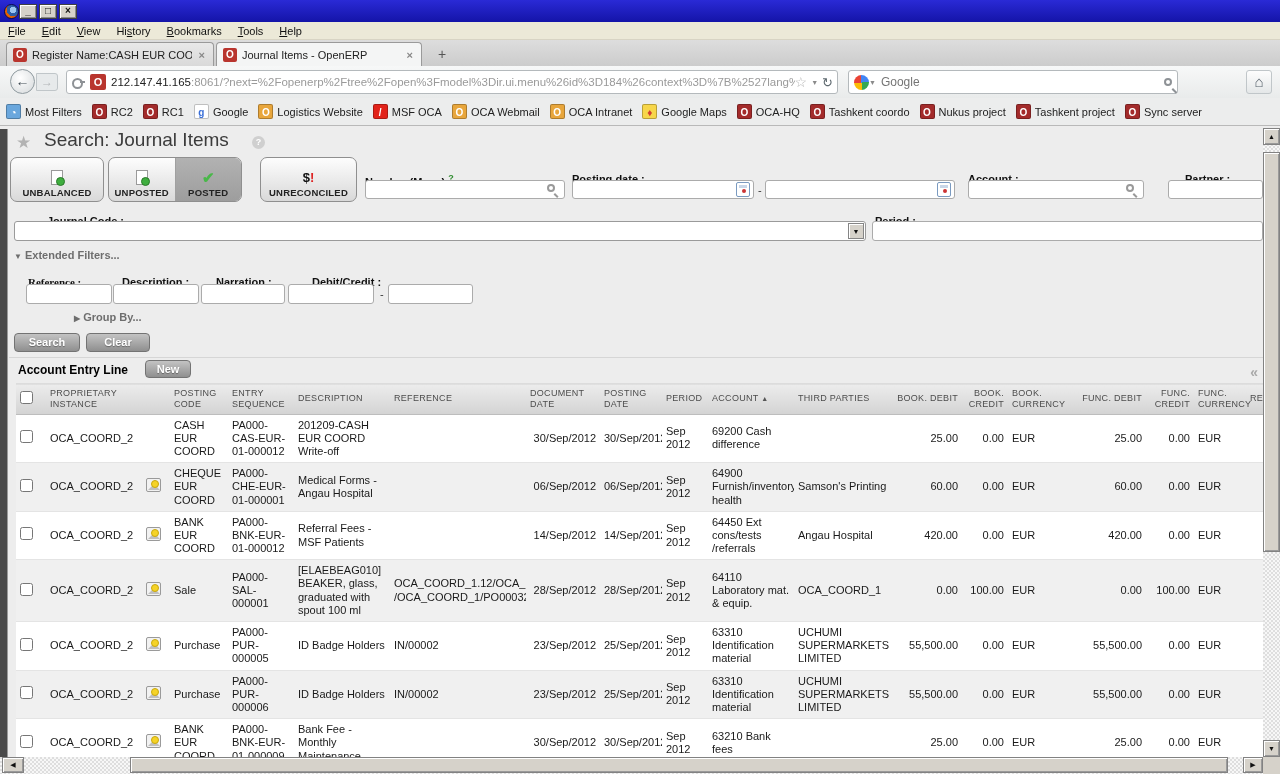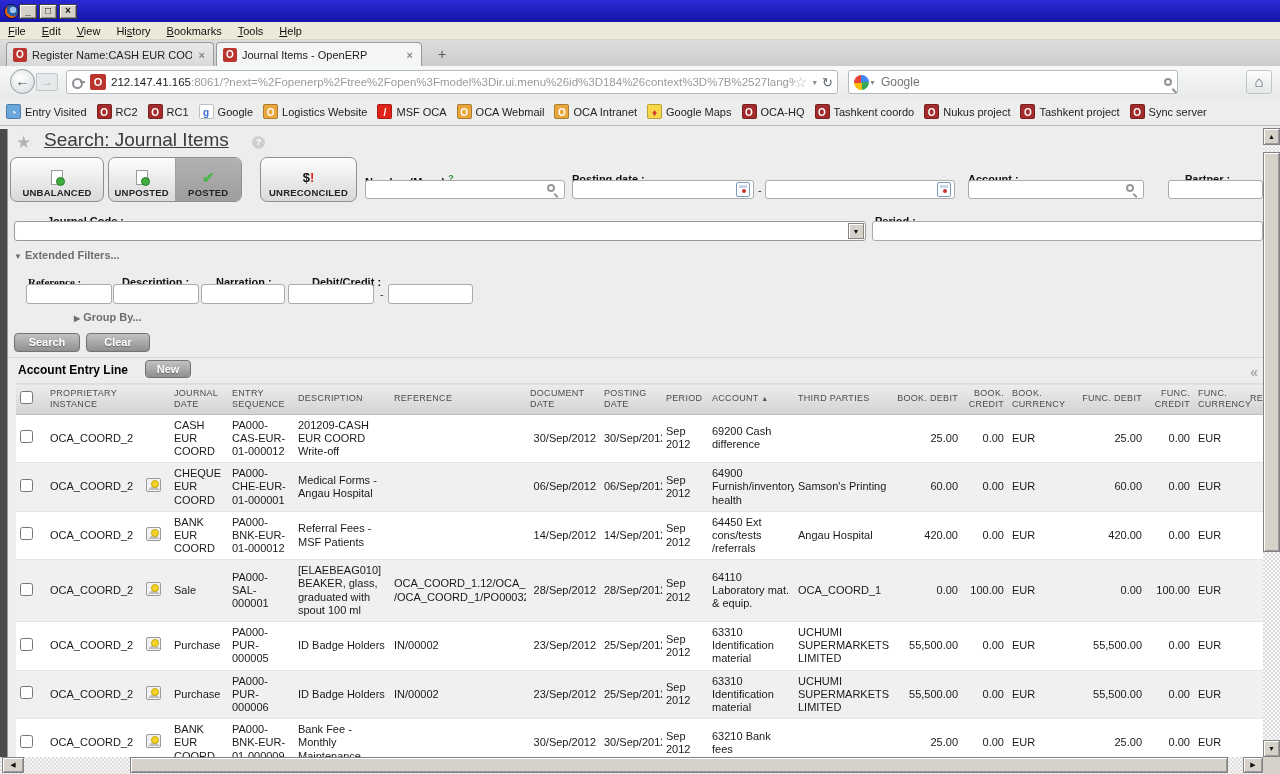--- a/index.html
+++ b/index.html
@@ -82,21 +82,21 @@
     white-space:nowrap; }
   .bm-icon { width:15px; height:15px; border-radius:2px; margin-right:4px; text-align:center;
     line-height:15px; font-size:10px; font-weight:bold; border:1px solid rgba(0,0,0,.25); }
 
   
   .content { position:absolute; left:0; top:126px; width:1280px; height:648px; background:#ededed; }
   .left-strip { position:absolute; left:0; top:3px; width:8px; height:628px; background:#4a4a4a;
     border-right:1px solid #9a9a9a; }
 
   .page-star { position:absolute; left:16px; top:6px; font-size:17px; color:#b3b3b3; }
-  .page-title { position:absolute; left:44px; top:3px; font-size:19px; color:#3c3c3c;text-decoration:underline; }
+  .page-title { position:absolute; left:44px; top:3px; font-size:19px; color:#3c3c3c; }
   .help-circle { position:absolute; left:252px; top:10px; width:13px; height:13px; border-radius:50%;
     background:#cfcfcf; color:#fff; font-size:9px; font-weight:bold; text-align:center; line-height:13px; }
 
   .fbtn { position:absolute; top:31px; height:45px; border:1px solid #8f8f8f; border-radius:7px;
     background:linear-gradient(180deg,#fdfdfd,#d9d9d9); display:flex; }
   .fbtn-half { flex:1; display:flex; flex-direction:column; align-items:center; justify-content:flex-end;
     padding:3px 4px; }
   .fbtn-half.pressed { background:linear-gradient(180deg,#b2b2b2,#9d9d9d); border-radius:0 6px 6px 0; }
   .fbtn-sep { width:1px; background:#a0a0a0; }
   .fbtn-label { font-size:9.5px; font-weight:bold; color:#222; letter-spacing:.2px; margin-top:2px; }
@@ -237,21 +237,21 @@
     <input class="search-input" placeholder="Google" style="">
     <span class="mag"></span>
   </div>
   <div class="home-btn">⌂</div>
 </div>
 
 <div class="bookmarksbar">
 
 <span class="bm-item">
     <span class="bm-icon" style="background: rgb(106, 167, 221); color: rgb(255, 255, 255);">◔</span>
-    <span>Entry Visited</span>
+    <span>Most Filters</span>
   </span>
     <span class="bm-item alt">
     <span class="bm-icon" style="background: rgb(163, 43, 43); color: rgb(255, 255, 255);">O</span>
     <span>RC2</span>
   </span>
     <span class="bm-item">
     <span class="bm-icon" style="background: rgb(163, 43, 43); color: rgb(255, 255, 255);">O</span>
     <span>RC1</span>
   </span>
     <span class="bm-item alt">
@@ -400,21 +400,21 @@
         <col style="width:76px">
       <col style="width:48px">
         <col style="width:52px">
         <col style="width:17px">
     </colgroup>
     <thead>
       <tr>
         <th><input type="checkbox" style=""></th>
         <th>PROPRIETARY INSTANCE</th>
         <th></th>
-        <th>JOURNAL DATE</th>
+        <th>POSTING CODE</th>
         <th>ENTRY SEQUENCE</th>
         <th>DESCRIPTION</th>
         <th>REFERENCE</th>
         <th>DOCUMENT DATE</th>
         <th>POSTING DATE</th>
         <th>PERIOD</th>
         <th><span>ACCOUNT</span> <span class="sort-asc">▲</span></th>
         <th>THIRD PARTIES</th>
         <th class="num">BOOK. DEBIT</th>
         <th class="num">BOOK. CREDIT</th>

